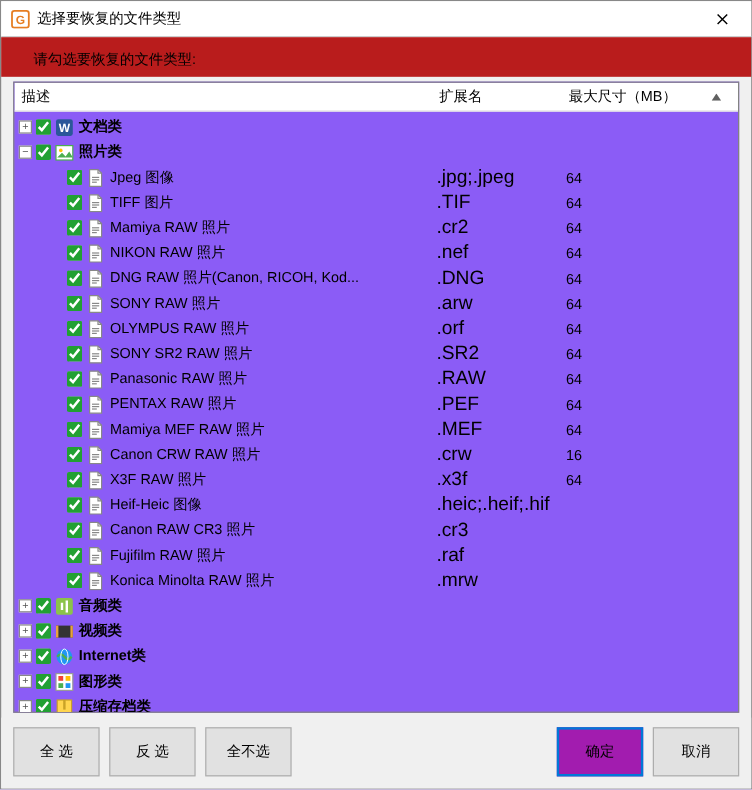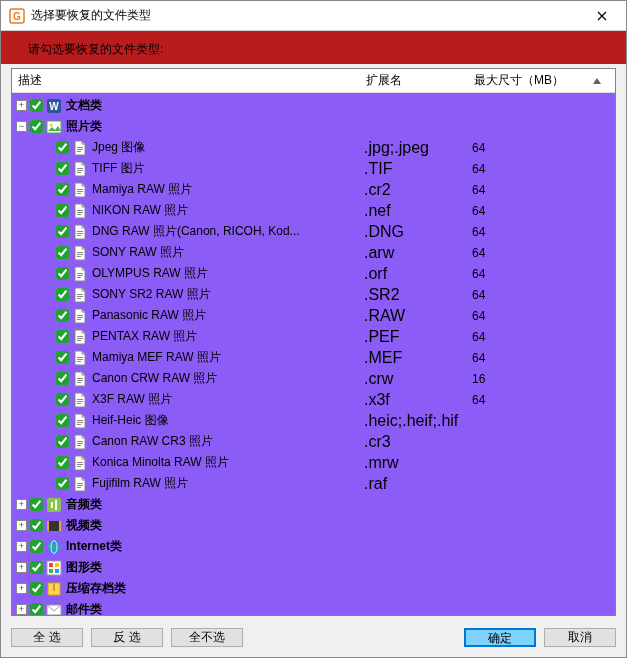--- a/index.html
+++ b/index.html
@@ -25,22 +25,22 @@
 .cat-icon, .file-icon { width: 16px; height: 16px; margin-right: 4px; display: inline-flex; align-items: center; justify-content: center; vertical-align: middle; }
 .file-icon svg, .cat-icon svg { width: 16px; height: 16px; }
 .row-label { font-size: 12px; vertical-align: middle; }
 .row-label.bold { font-weight: bold; }
 .row-desc-cell { display: flex; align-items: center; overflow: hidden; }
 .row-desc-cell.w348 { width: 348px; }
 .row-ext-cell { width: 108px; font-size: 16px; }
 .row-size-cell { width: 110px; font-size: 12px; }
 .button-bar { display: flex; padding: 8px 10px 10px; gap: 8px; background: #f0f0f0; }
 .button-bar .spacer { flex: 1; }
-.btn { min-width: 72px; height: 19px; border: 1px solid #adadad; background: #e1e1e1; font-size: 12px; cursor: pointer; padding: 0 12px; font-family: inherit; }
-.btn.primary { border: 2px solid #0078d7; background: #7dd3fc; }
+.btn { min-width: 72px; height: 41px; border: 1px solid #adadad; background: #e1e1e1; font-size: 12px; cursor: pointer; padding: 0 12px; font-family: inherit; }
+.btn.primary { border: 2px solid #0078d7; background: #a21caf; }
 .tree-body::-webkit-scrollbar { width: 17px; }
 .tree-body::-webkit-scrollbar-track { background: #f0f0f0; }
 .tree-body::-webkit-scrollbar-thumb { background: #cdcdcd; }
 .tree-body::-webkit-scrollbar-button { background: #f0f0f0; height: 17px; }
 </style>
 </head>
 <body>
 
 <div class="window">
   <div class="titlebar">
@@ -371,41 +371,41 @@
             <input type="checkbox" class="cbx" checked="" style="">
             <span class="file-icon">
               <svg viewBox="0 0 16 16">
                 <path d="M3 1 L10 1 L13 4 L13 15 L3 15 Z" fill="#fff" stroke="#888"></path>
                 <path d="M10 1 L10 4 L13 4" fill="none" stroke="#888"></path>
                 <rect x="5" y="7" width="6" height="1" fill="#888"></rect>
                 <rect x="5" y="9" width="6" height="1" fill="#888"></rect>
                 <rect x="5" y="11" width="4" height="1" fill="#888"></rect>
               </svg>
             </span>
+            <span class="row-label">Fujifilm RAW 照片</span>
+          </div>
+          <div class="row-ext-cell">.raf</div>
+          <div class="row-size-cell"></div>
+        </div>
+        <div class="tree-row">
+          <div class="row-desc-cell w348">
+            <span class="indent" style="width:40px"></span>
+            <input type="checkbox" class="cbx" checked="" style="">
+            <span class="file-icon">
+              <svg viewBox="0 0 16 16">
+                <path d="M3 1 L10 1 L13 4 L13 15 L3 15 Z" fill="#fff" stroke="#888"></path>
+                <path d="M10 1 L10 4 L13 4" fill="none" stroke="#888"></path>
+                <rect x="5" y="7" width="6" height="1" fill="#888"></rect>
+                <rect x="5" y="9" width="6" height="1" fill="#888"></rect>
+                <rect x="5" y="11" width="4" height="1" fill="#888"></rect>
+              </svg>
+            </span>
             <span class="row-label">Konica Minolta RAW 照片</span>
           </div>
           <div class="row-ext-cell">.mrw</div>
-          <div class="row-size-cell"></div>
-        </div>
-        <div class="tree-row">
-          <div class="row-desc-cell w348">
-            <span class="indent" style="width:40px"></span>
-            <input type="checkbox" class="cbx" checked="" style="">
-            <span class="file-icon">
-              <svg viewBox="0 0 16 16">
-                <path d="M3 1 L10 1 L13 4 L13 15 L3 15 Z" fill="#fff" stroke="#888"></path>
-                <path d="M10 1 L10 4 L13 4" fill="none" stroke="#888"></path>
-                <rect x="5" y="7" width="6" height="1" fill="#888"></rect>
-                <rect x="5" y="9" width="6" height="1" fill="#888"></rect>
-                <rect x="5" y="11" width="4" height="1" fill="#888"></rect>
-              </svg>
-            </span>
-            <span class="row-label">Fujifilm RAW 照片</span>
-          </div>
-          <div class="row-ext-cell">.raf</div>
           <div class="row-size-cell"></div>
         </div>
         <div class="tree-row">
           <span class="expander">+</span>
           <input type="checkbox" class="cbx" checked="" style="">
           <span class="cat-icon">
             <svg viewBox="0 0 16 16">
               <rect x="1" y="1" width="14" height="14" rx="2" fill="#8bc34a"></rect>
               <path d="M6 5 L6 11 M10 3 L10 13" stroke="#fff" stroke-width="2"></path>
             </svg>

